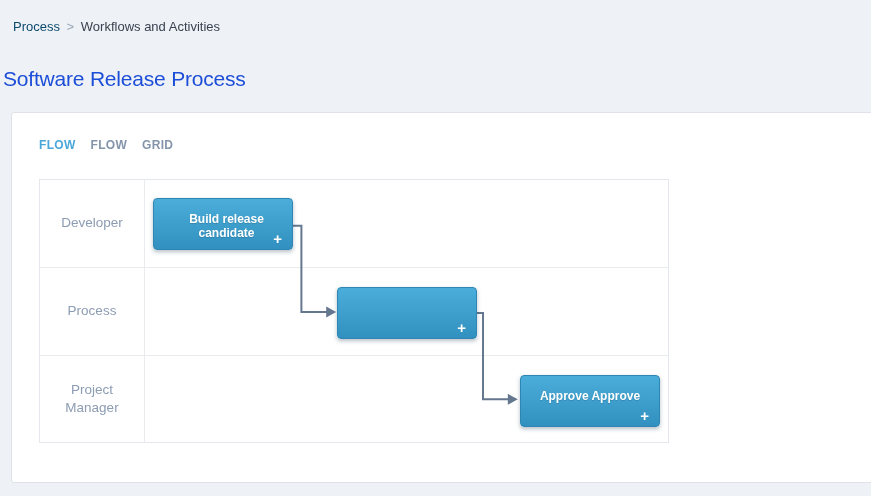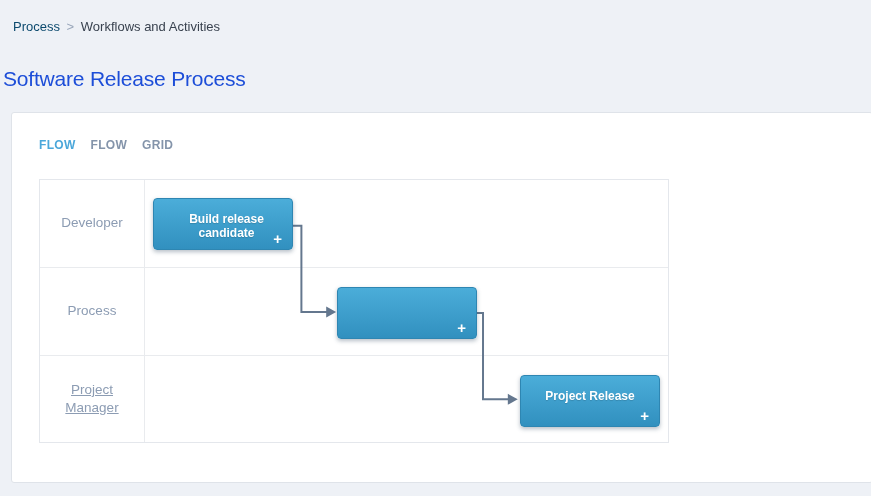--- a/index.html
+++ b/index.html
@@ -59,21 +59,21 @@
   }
   .lane-label-cell {
     border-right: 1px solid #e9ebee;
     border-bottom: 1px solid #e9ebee;
     display: flex; align-items: center; justify-content: center;
     text-align: center;
     color: #8c9cb3; font-size: 13.5px; line-height: 1.35;
     padding: 0 10px;
   }
   .lane-content-cell { border-bottom: 1px solid #e9ebee; }
-  .row-last .lane-label-cell, .row-last .lane-content-cell { border-bottom: none; text-decoration: underline; }
+  .row-last .lane-label-cell, .row-last .lane-content-cell { border-bottom: none; }
 
   
   .connectors { position: absolute; inset: 0; width: 100%; height: 100%; }
 
   
   .task {
     position: absolute;
     width: 140px; height: 52px;
     background: linear-gradient(180deg, #4badd9 0%, #3190bf 100%);
     border: 1px solid #2e86b2;
@@ -138,18 +138,18 @@
     </svg>
 
     <div class="task task-1">
       <span class="task-label">Build release candidate</span>
       <span class="task-add">+</span>
     </div>
     <div class="task task-2">
       <span class="task-add">+</span>
     </div>
     <div class="task task-3">
-      <span class="task-label">Project Release</span>
+      <span class="task-label">Approve Approve</span>
       <span class="task-add">+</span>
     </div>
 
   </div>
 </div>
 
 </body></html>

